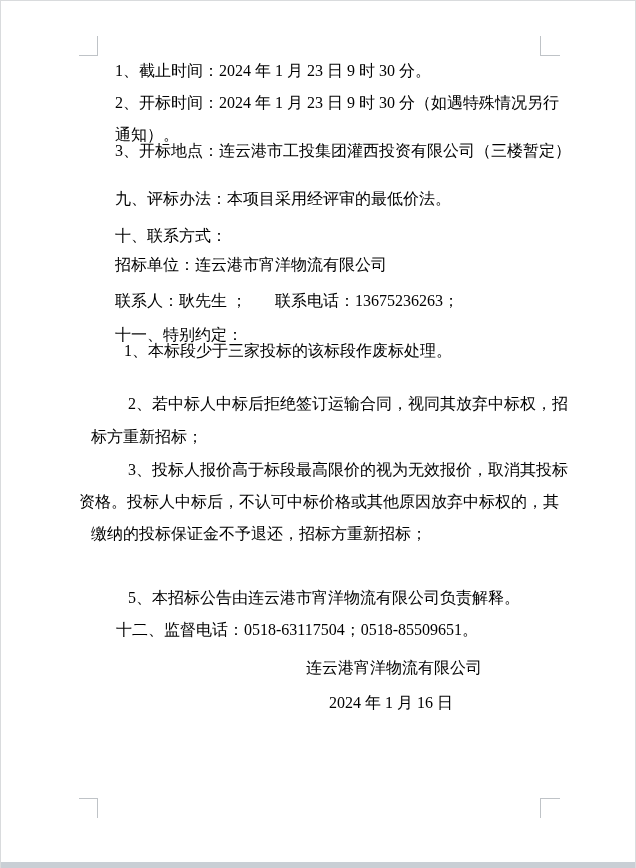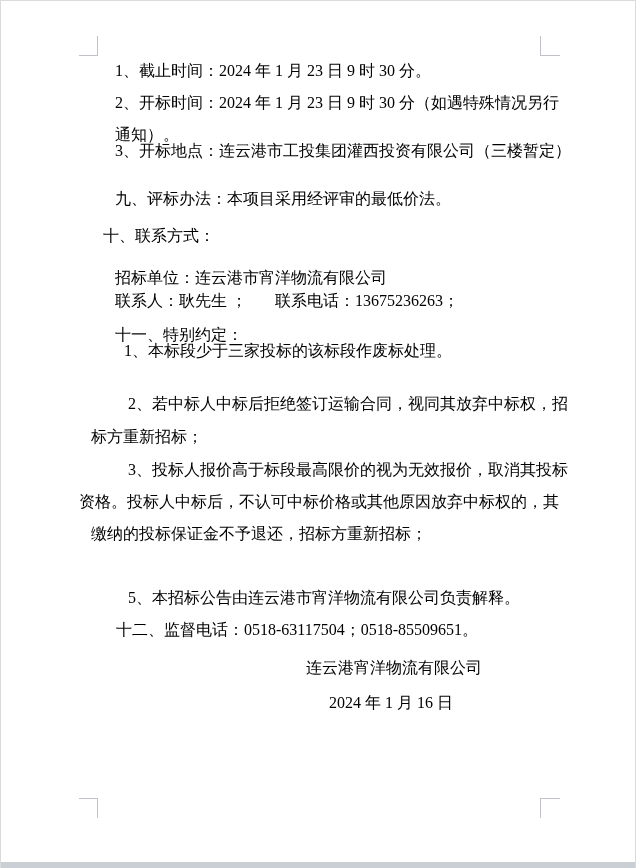--- a/index.html
+++ b/index.html
@@ -36,22 +36,22 @@
     font-size:16px;
     line-height:20px;
     height:20px;
     letter-spacing:0;
   }
   .l1{left:114px;top:60px}
   .l2{left:114px;top:92px}
   .l3{left:114px;top:124px}
   .l4{left:114px;top:140px}
   .l5{left:114px;top:188px}
-  .l6{left:102px;top:225px}
-  .l7{left:114px;top:267px}
+  .l6{left:114px;top:225px}
+  .l7{left:114px;top:254px}
   .l8{left:114px;top:290px}
   .l9{left:114px;top:324px}
   .l10{left:123px;top:340px}
   .l11{left:127px;top:393px}
   .l12{left:90px;top:426px}
   .l13{left:127px;top:459px}
   .l14{left:78px;top:491px}
   .l15{left:90px;top:523px}
   .l16{left:127px;top:555px}
   .l17{left:127px;top:587px}

